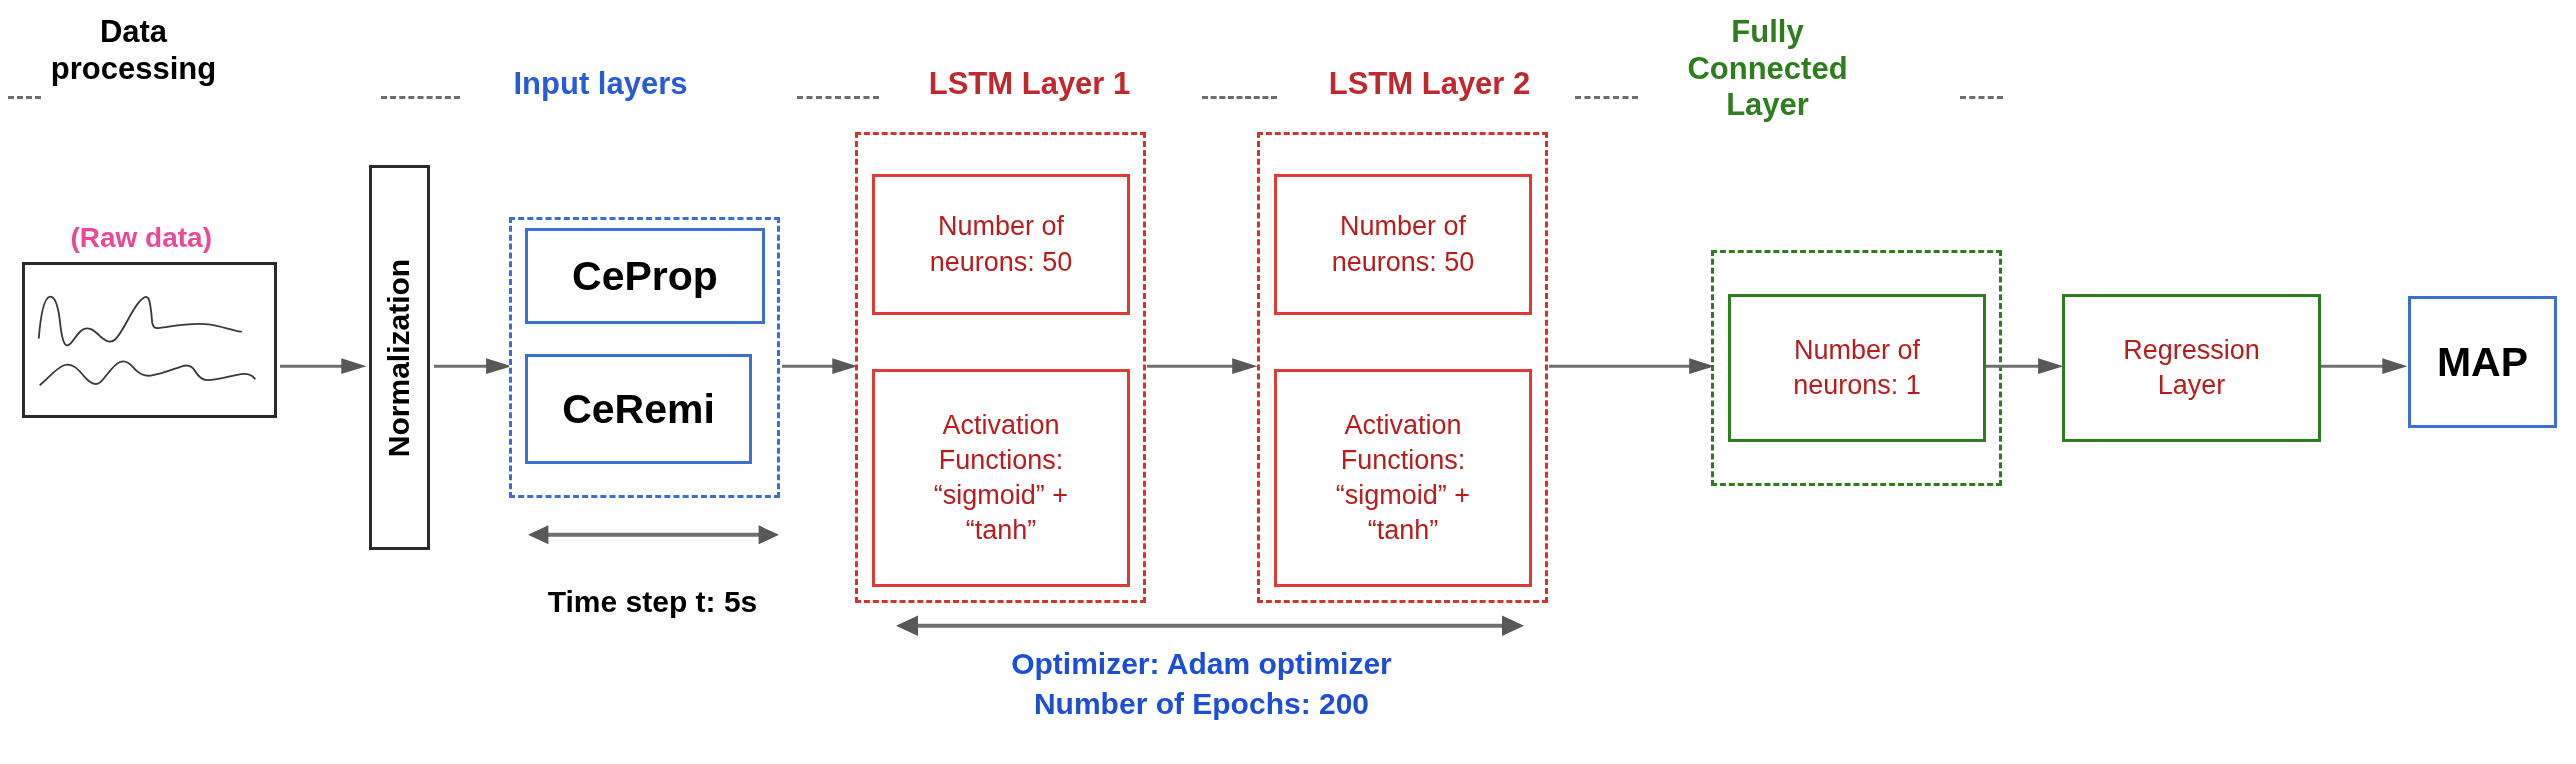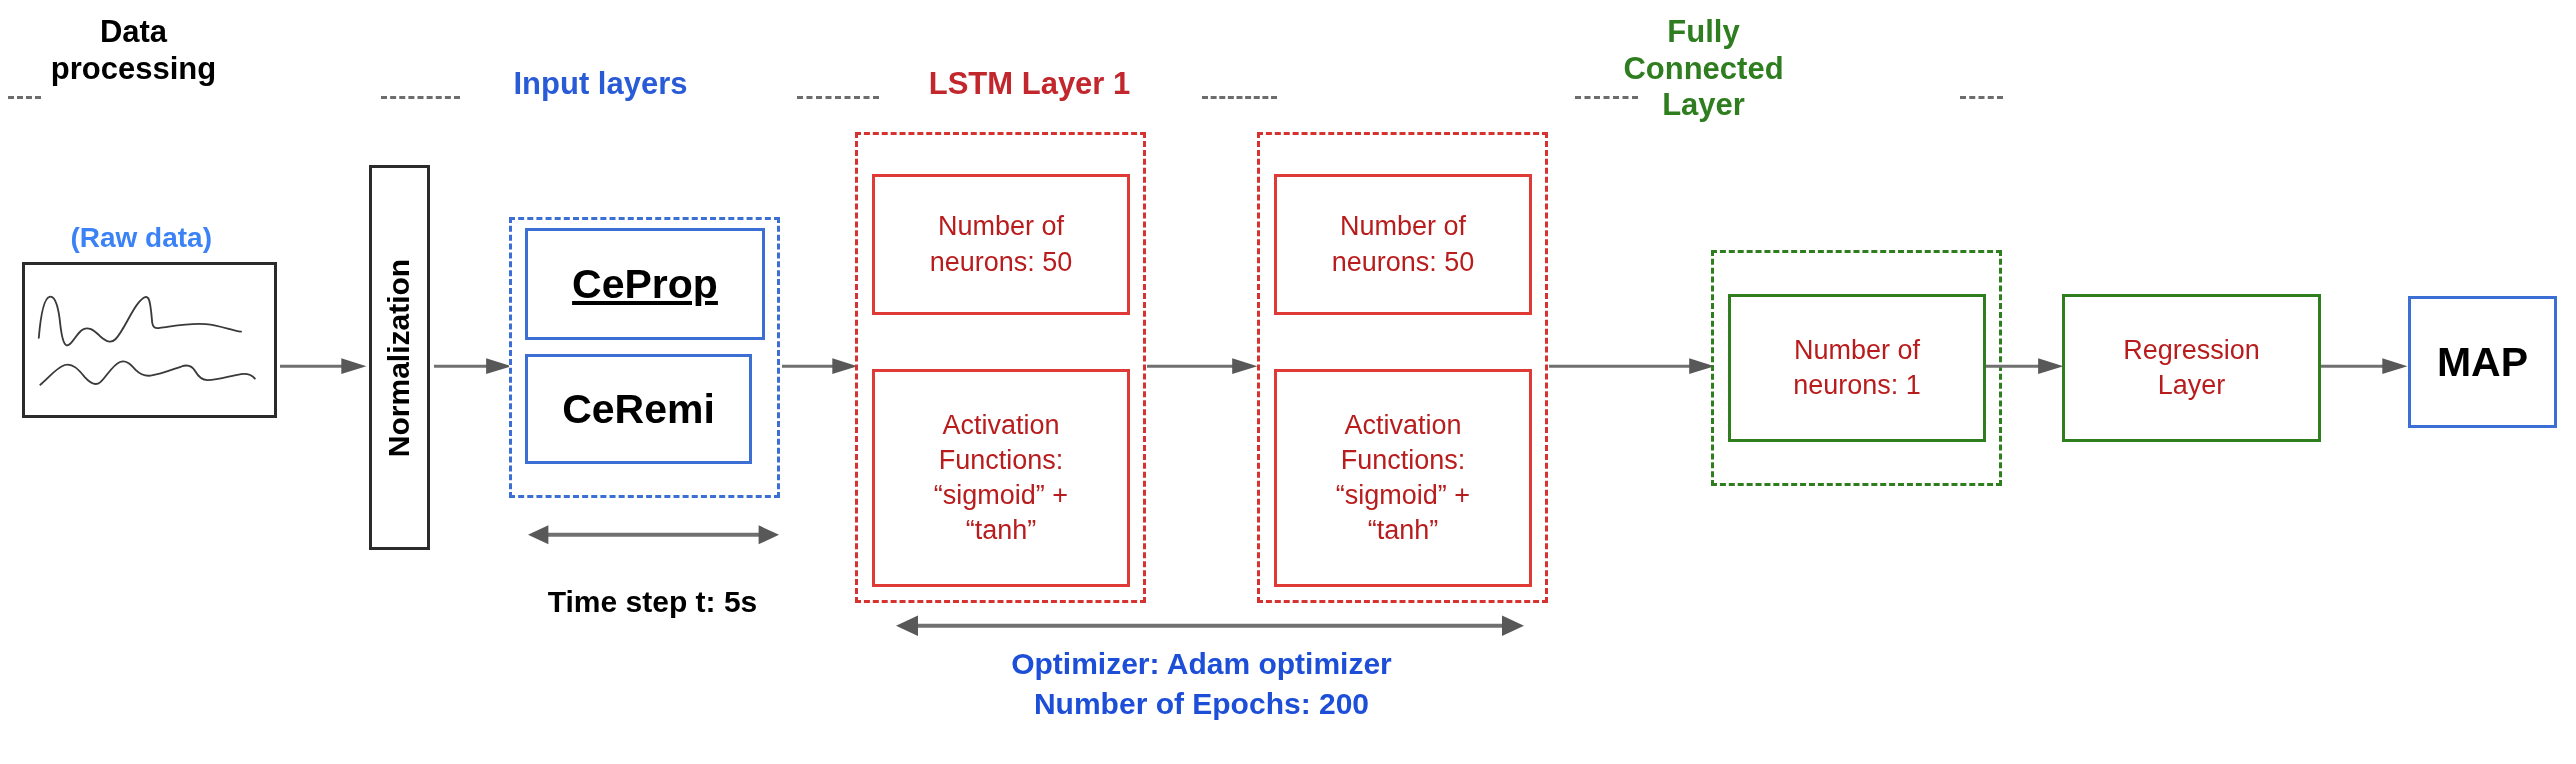--- a/index.html
+++ b/index.html
@@ -16,21 +16,21 @@
     position: absolute;
     font-weight: bold;
     text-align: center;
     line-height: 1.18;
     white-space: pre-line;
   }
   #lbl-data        { left:  27.5px; top:  14px; width: 212px; font-size: 31px; color: #000000; }
   #lbl-input       { left: 471px; top:  66px; width: 259px; font-size: 31px; color: #2a5bd7; }
   #lbl-lstm1       { left:888px; top:  66px; width: 283px; font-size: 31px; color: #c1272d; }
   #lbl-lstm2       { left:1288px; top:  66px; width: 283px; font-size: 31px; color: #c1272d; }
-  #lbl-fc          { left:1578px; top:  14px; width: 251px; font-size: 31px; color: #2e7d1f; }
+  #lbl-fc          { left:1642px; top:  14px; width: 251px; font-size: 31px; color: #2e7d1f; }
 
   
   .sep {
     position: absolute;
     top: 96px;
     height: 0;
     border-top: 3.9px dashed #6d6d6d;
   }
   #sep-1 { left:  7.9px; width:  33px; }
   #sep-2 { left: 381px; width: 79px; }
@@ -46,21 +46,21 @@
     display: flex;
     align-items: center;
     justify-content: center;
     text-align: center;
   }
   .box-text { font-size: 27px; line-height: 1.3; color: #b91c1c; white-space: pre-line; }
 
   
   #raw-caption {
     position: absolute; left: 15.7px; top: 222px; width: 251px;
-    font-size: 28px; font-weight: bold; color: #3b82f6; text-align: center;
+    font-size: 28px; font-weight: bold; color: #ec4899; text-align: center;
   }
   #raw-box {
     left: 22px; top: 262px; width: 255px; height: 156px;
     border: 3.1px solid #2b2b2b;
   }
   #raw-svg { width: 100%; height: 100%; display: block; }
 
   
   #norm-box {
     left: 369px; top: 165px; width: 61px; height: 385px;
@@ -71,23 +71,22 @@
     transform: rotate(-90deg);
     white-space: nowrap;
   }
 
   
   #input-dash {
     left: 509px; top: 217px; width: 271px; height: 281px;
     border: 3.1px dashed #3b6fd4;
   }
   #ceprop-box {
-    left: 525px; top: 228px; width: 240px; height: 112px;
+    left: 525px; top: 228px; width: 240px; height: 96px;
     border: 3.1px solid #3b6fd4;
-    text-decoration: underline;
   }
   #ceremi-box {
     left: 525px; top: 354px; width: 227px; height: 110px;
     border: 3.1px solid #3b6fd4;
   }
   .input-text { font-size: 41px; font-weight: bold; color: #000; }
 
   
   .lstm-dash { border: 3.1px dashed #d6322f; }
   #lstm1-dash { left: 855px; top: 132px; width: 291px; height: 471px; }
@@ -143,20 +142,21 @@
 </style>
 </head>
 <body>
 
 <div id="root">
 
   <div class="sec-label" id="lbl-data">Data
 processing</div>
   <div class="sec-label" id="lbl-input">Input layers</div>
   <div class="sec-label" id="lbl-lstm1">LSTM Layer 1</div>
+  <div class="sec-label" id="lbl-lstm2">LSTM Layer 2</div>
   <div class="sec-label" id="lbl-fc">Fully
 Connected
 Layer</div>
 
   <div class="sep" id="sep-1"></div>
   <div class="sep" id="sep-2"></div>
   <div class="sep" id="sep-3"></div>
   <div class="sep" id="sep-4"></div>
   <div class="sep" id="sep-5"></div>
   <div class="sep" id="sep-6"></div>

